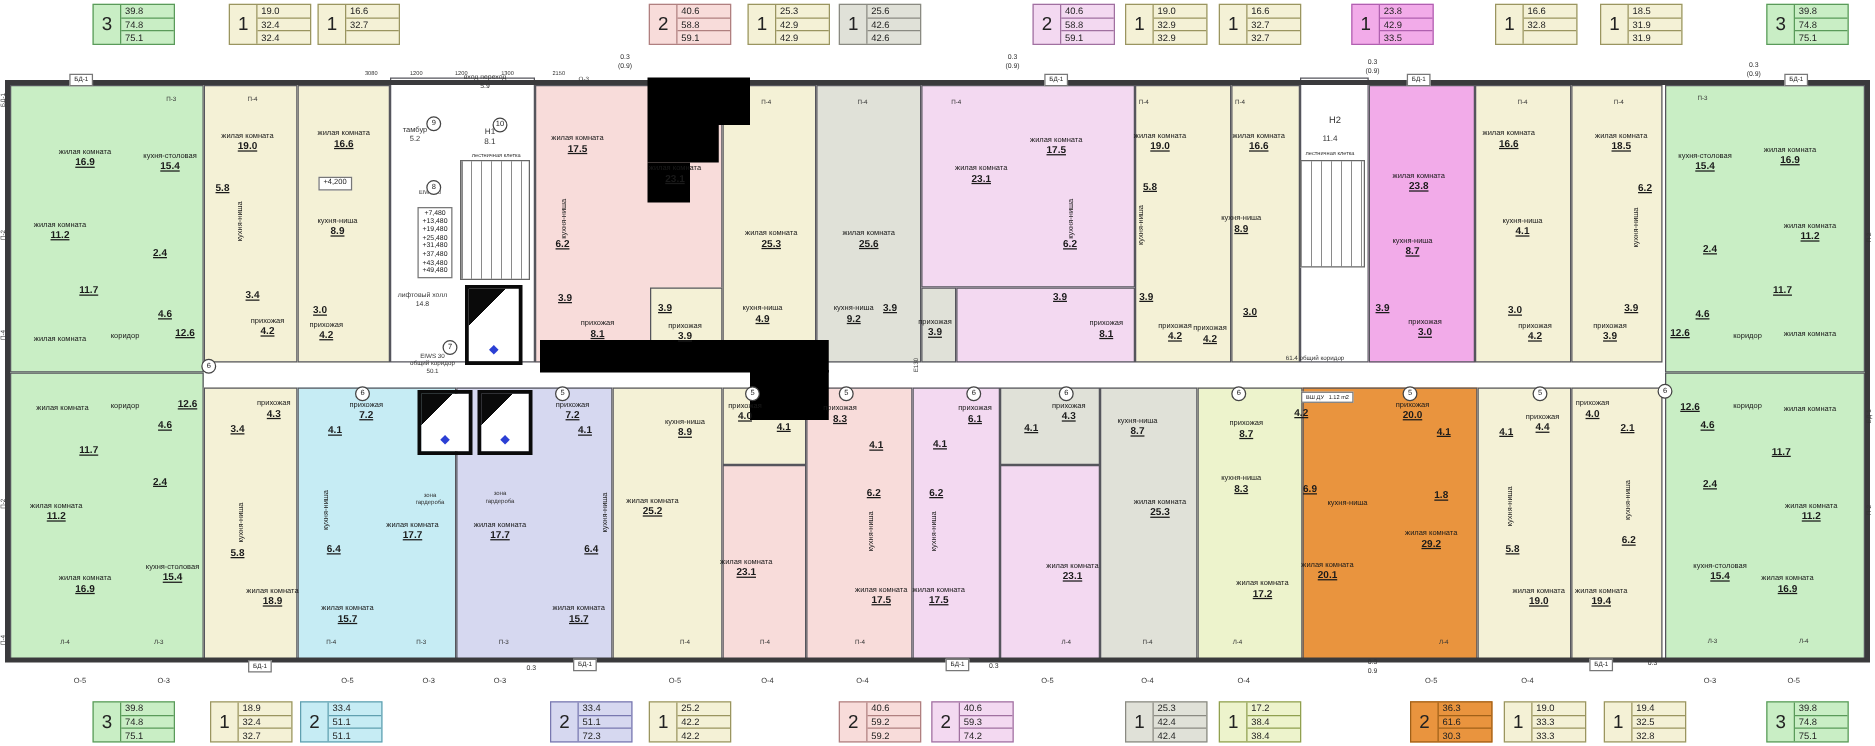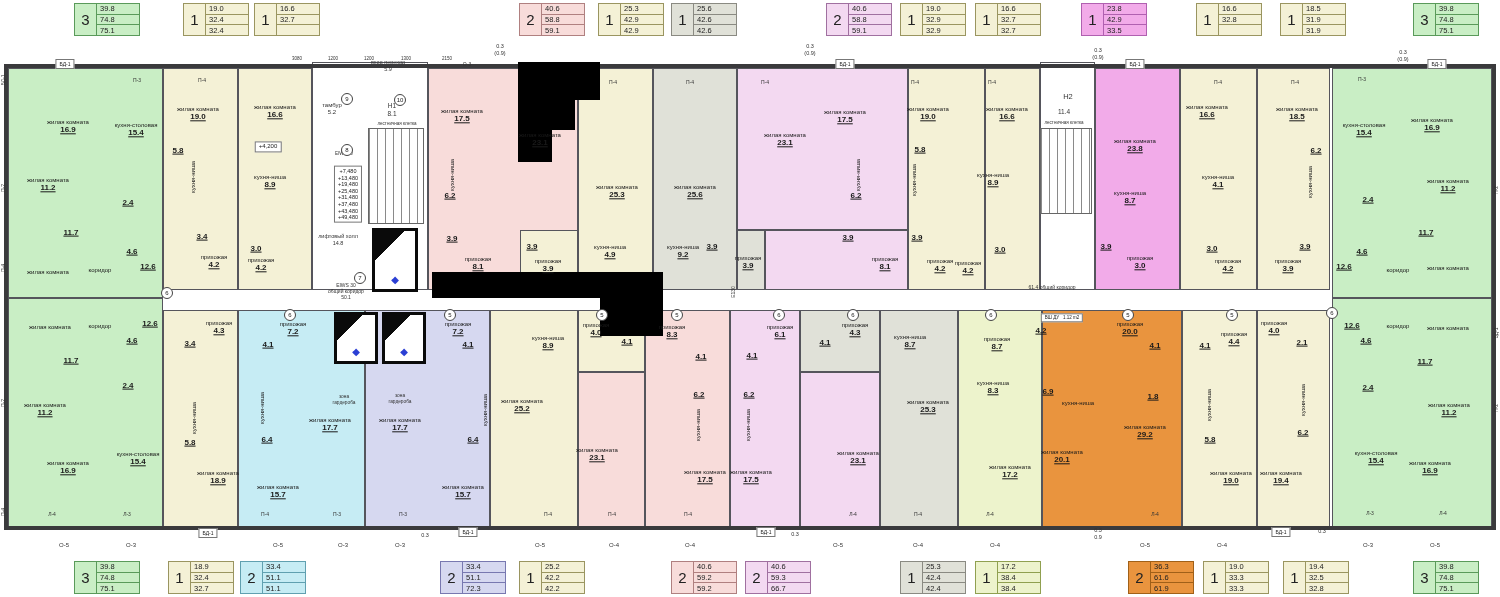--- a/index.html
+++ b/index.html
@@ -874,21 +874,21 @@
         <div class="badge-val">40.6</div>
         <div class="badge-val">59.2</div>
         <div class="badge-val">59.2</div>
       </div>
     </div>
     <div class="badge" style="left: 745px; top: 561px; background: rgb(243, 217, 241); border-color: rgb(160, 112, 160);">
       <div class="badge-num">2</div>
       <div class="badge-vals">
         <div class="badge-val">40.6</div>
         <div class="badge-val">59.3</div>
-        <div class="badge-val">66.7</div>
+        <div class="badge-val">74.2</div>
       </div>
     </div>
     <div class="badge" style="left: 900px; top: 561px; background: rgb(224, 225, 216); border-color: rgb(138, 138, 130);">
       <div class="badge-num">1</div>
       <div class="badge-vals">
         <div class="badge-val">25.3</div>
         <div class="badge-val">42.4</div>
         <div class="badge-val">42.4</div>
       </div>
     </div>
@@ -898,21 +898,21 @@
         <div class="badge-val">17.2</div>
         <div class="badge-val">38.4</div>
         <div class="badge-val">38.4</div>
       </div>
     </div>
     <div class="badge" style="left: 1128px; top: 561px; background: rgb(233, 148, 62); border-color: rgb(160, 96, 24);">
       <div class="badge-num">2</div>
       <div class="badge-vals">
         <div class="badge-val">36.3</div>
         <div class="badge-val">61.6</div>
-        <div class="badge-val">61.9</div>
+        <div class="badge-val">30.3</div>
       </div>
     </div>
     <div class="badge" style="left: 1203px; top: 561px; background: rgb(244, 241, 214); border-color: rgb(154, 149, 96);">
       <div class="badge-num">1</div>
       <div class="badge-vals">
         <div class="badge-val">19.0</div>
         <div class="badge-val">33.3</div>
         <div class="badge-val">33.3</div>
       </div>
     </div>

